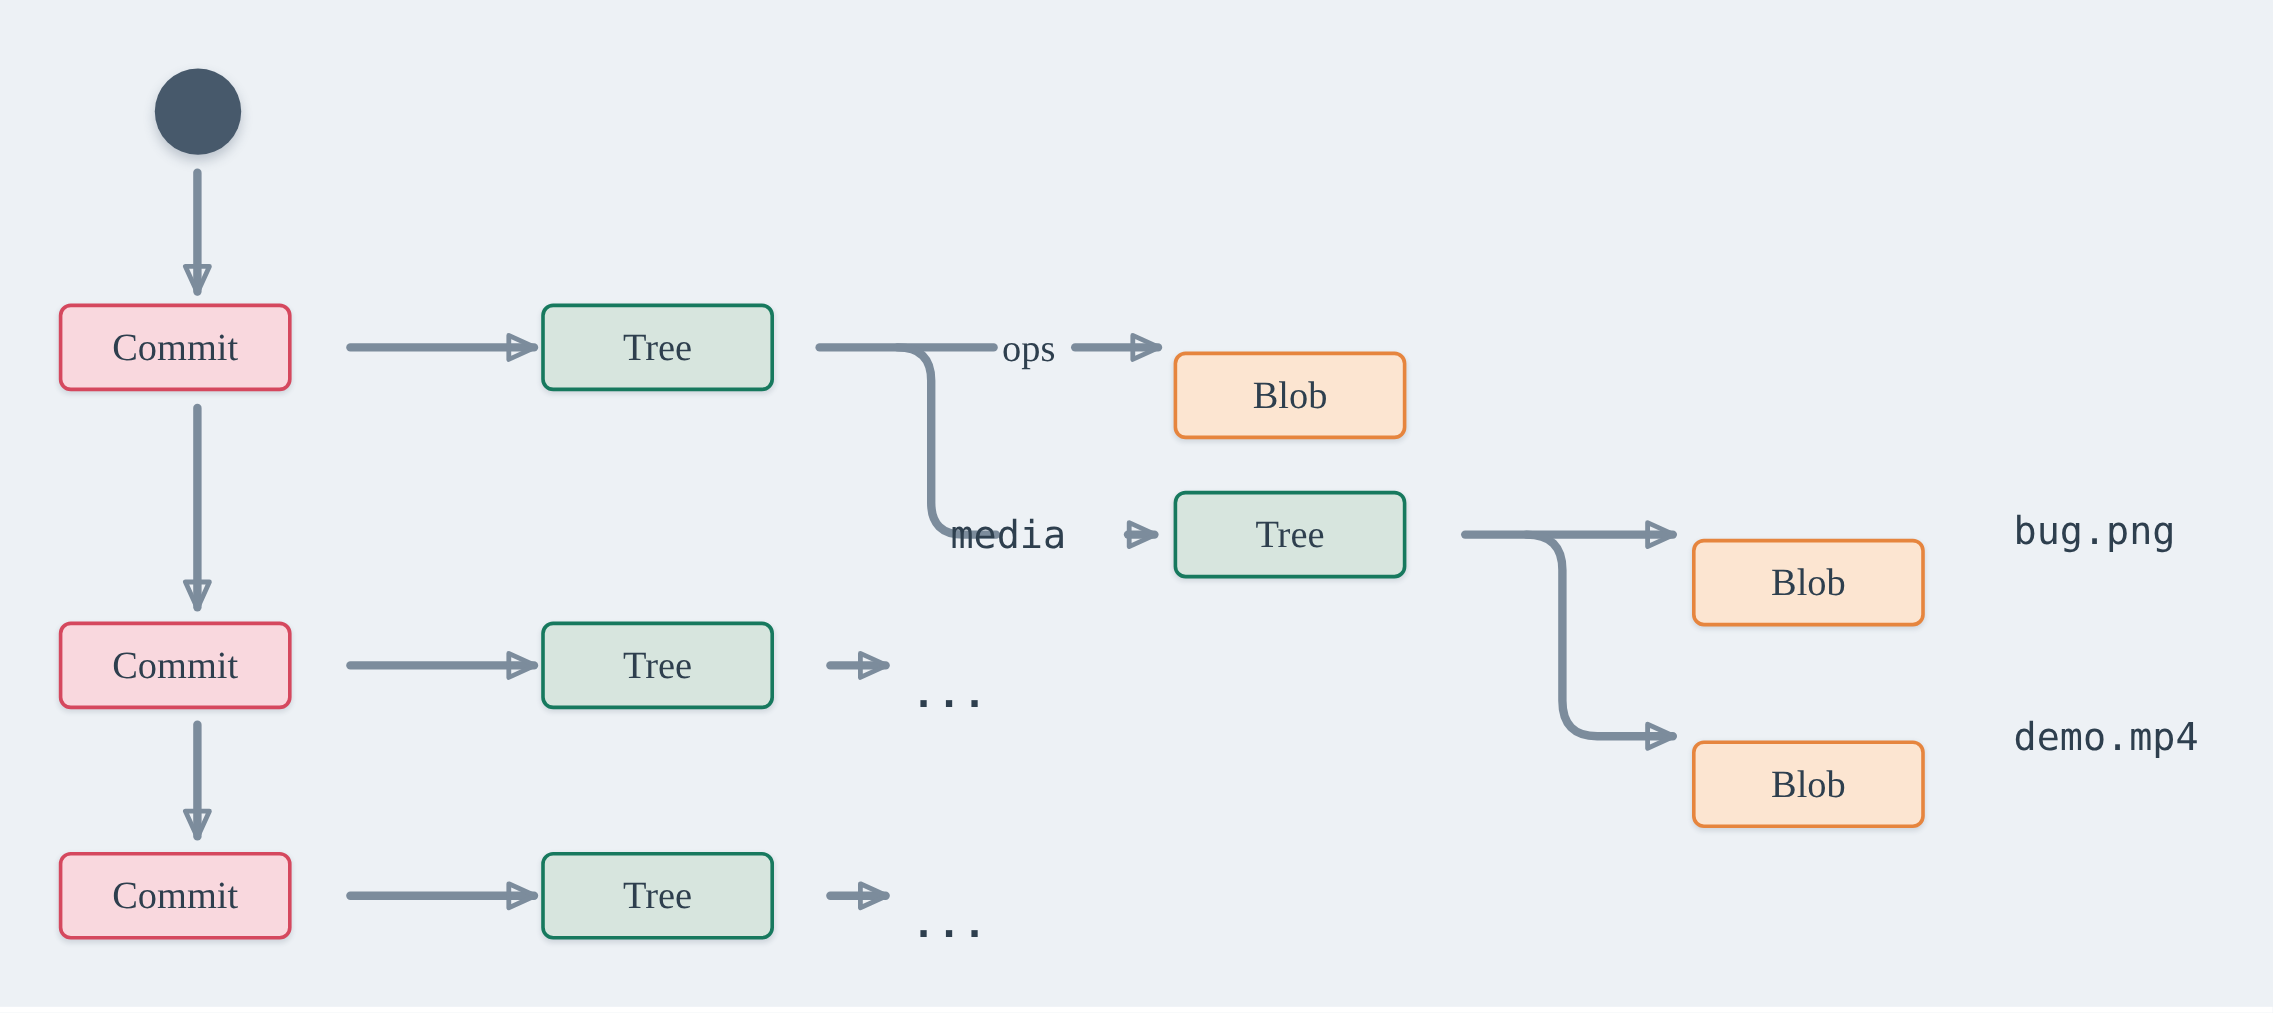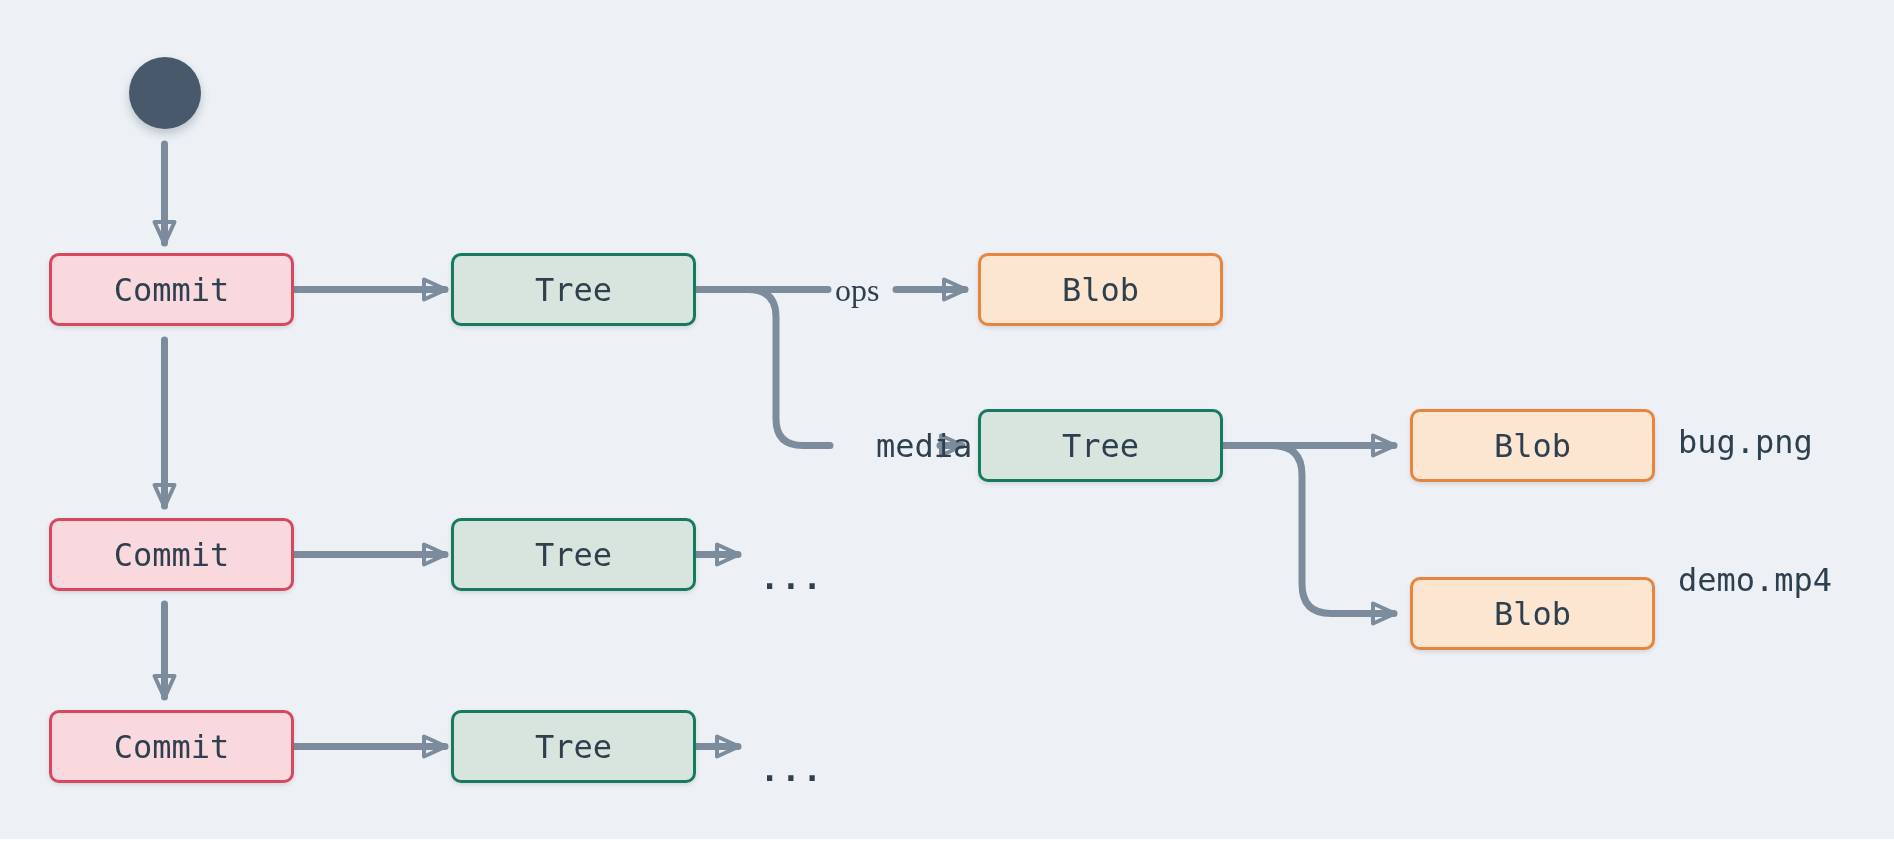--- a/index.html
+++ b/index.html
@@ -8,27 +8,27 @@
     --tree-fill:#d7e5de; --tree-border:#17795e;
     --blob-fill:#fce5d1; --blob-border:#e6853e;
   }
   *{margin:0;padding:0;box-sizing:border-box;}
   html,body{width:1894px;height:844px;}
   body{font-family:"DejaVu Sans Mono","Liberation Mono",monospace;background:var(--background);}
   #stage{position:relative;width:1894px;height:844px;background:var(--background);overflow:hidden;}
   #connectors{position:absolute;left:0;top:0;width:100%;height:100%;}
   #connectors path{stroke:var(--arrow);stroke-width:7;fill:none;stroke-linecap:round;}
   .ah{fill:var(--arrow);stroke:var(--arrow);}
-  .node{position:absolute;width:245px;height:73px;border-radius:10px;
+  .node{position:absolute;width:194px;height:73px;border-radius:10px;
         display:flex;align-items:center;justify-content:center;
         font-size:32px;color:var(--text);
-        box-shadow:0 2px 4px rgba(60,80,100,.16);}
+        box-shadow:0 2px 4px rgba(60,80,100,.16);font-family:Liberation Serif, serif;}
   .commit{background:var(--commit-fill);border:3.5px solid var(--commit-border);}
   .tree{background:var(--tree-fill);border:3.5px solid var(--tree-border);}
-  .blob{background:var(--blob-fill);border:3.5px solid var(--blob-border);}
+  .blob{background:var(--blob-fill);border:3.5px solid var(--blob-border);margin-top:40px;}
   .ref-circle{position:absolute;left:129px;top:57px;width:72px;height:72px;border-radius:50%;
         background:var(--ref-node);box-shadow:0 5px 10px rgba(60,80,100,.28);}
   .lbl{position:absolute;font-size:32px;color:var(--text);white-space:pre;transform:translateY(-50%);}
   .ellipsis{font-weight:700;letter-spacing:2px;}
   .bottom-strip{position:absolute;left:0;bottom:0;width:100%;height:5px;background:#ffffff;}
 </style>
 </head>
 <body>
 
 <div id="stage">
@@ -62,34 +62,34 @@
     <span>Commit</span>
   </div>
   <div class="node tree" style="left:451px;top:253px;">
     <span>Tree</span>
   </div>
   <div class="node blob" style="left:978px;top:253px;">
     <span>Blob</span>
   </div>
 
   <div class="lbl" style="left:835px;top:290px;font-family:Liberation Serif, serif;">ops</div>
-  <div class="lbl" style="left:876px;top:446px;">media</div>
+  <div class="lbl" style="left:792px;top:446px;">media</div>
 
   <div class="node tree" style="left:978px;top:409px;">
     <span>Tree</span>
   </div>
   <div class="node blob" style="left:1410px;top:409px;">
     <span>Blob</span>
   </div>
   <div class="node blob" style="left:1410px;top:577px;">
     <span>Blob</span>
   </div>
 
   <div class="lbl" style="left:1678px;top:442px;">bug.png</div>
-  <div class="lbl" style="left:1678px;top:580px;">demo.mp4</div>
+  <div class="lbl" style="left:1678px;top:614px;">demo.mp4</div>
 
   <div class="node commit" style="left:49px;top:518px;">
     <span>Commit</span>
   </div>
   <div class="node tree" style="left:451px;top:518px;">
     <span>Tree</span>
   </div>
   <div class="lbl ellipsis" style="left:760px;top:578px;">...</div>
 
   <div class="node commit" style="left:49px;top:710px;">

